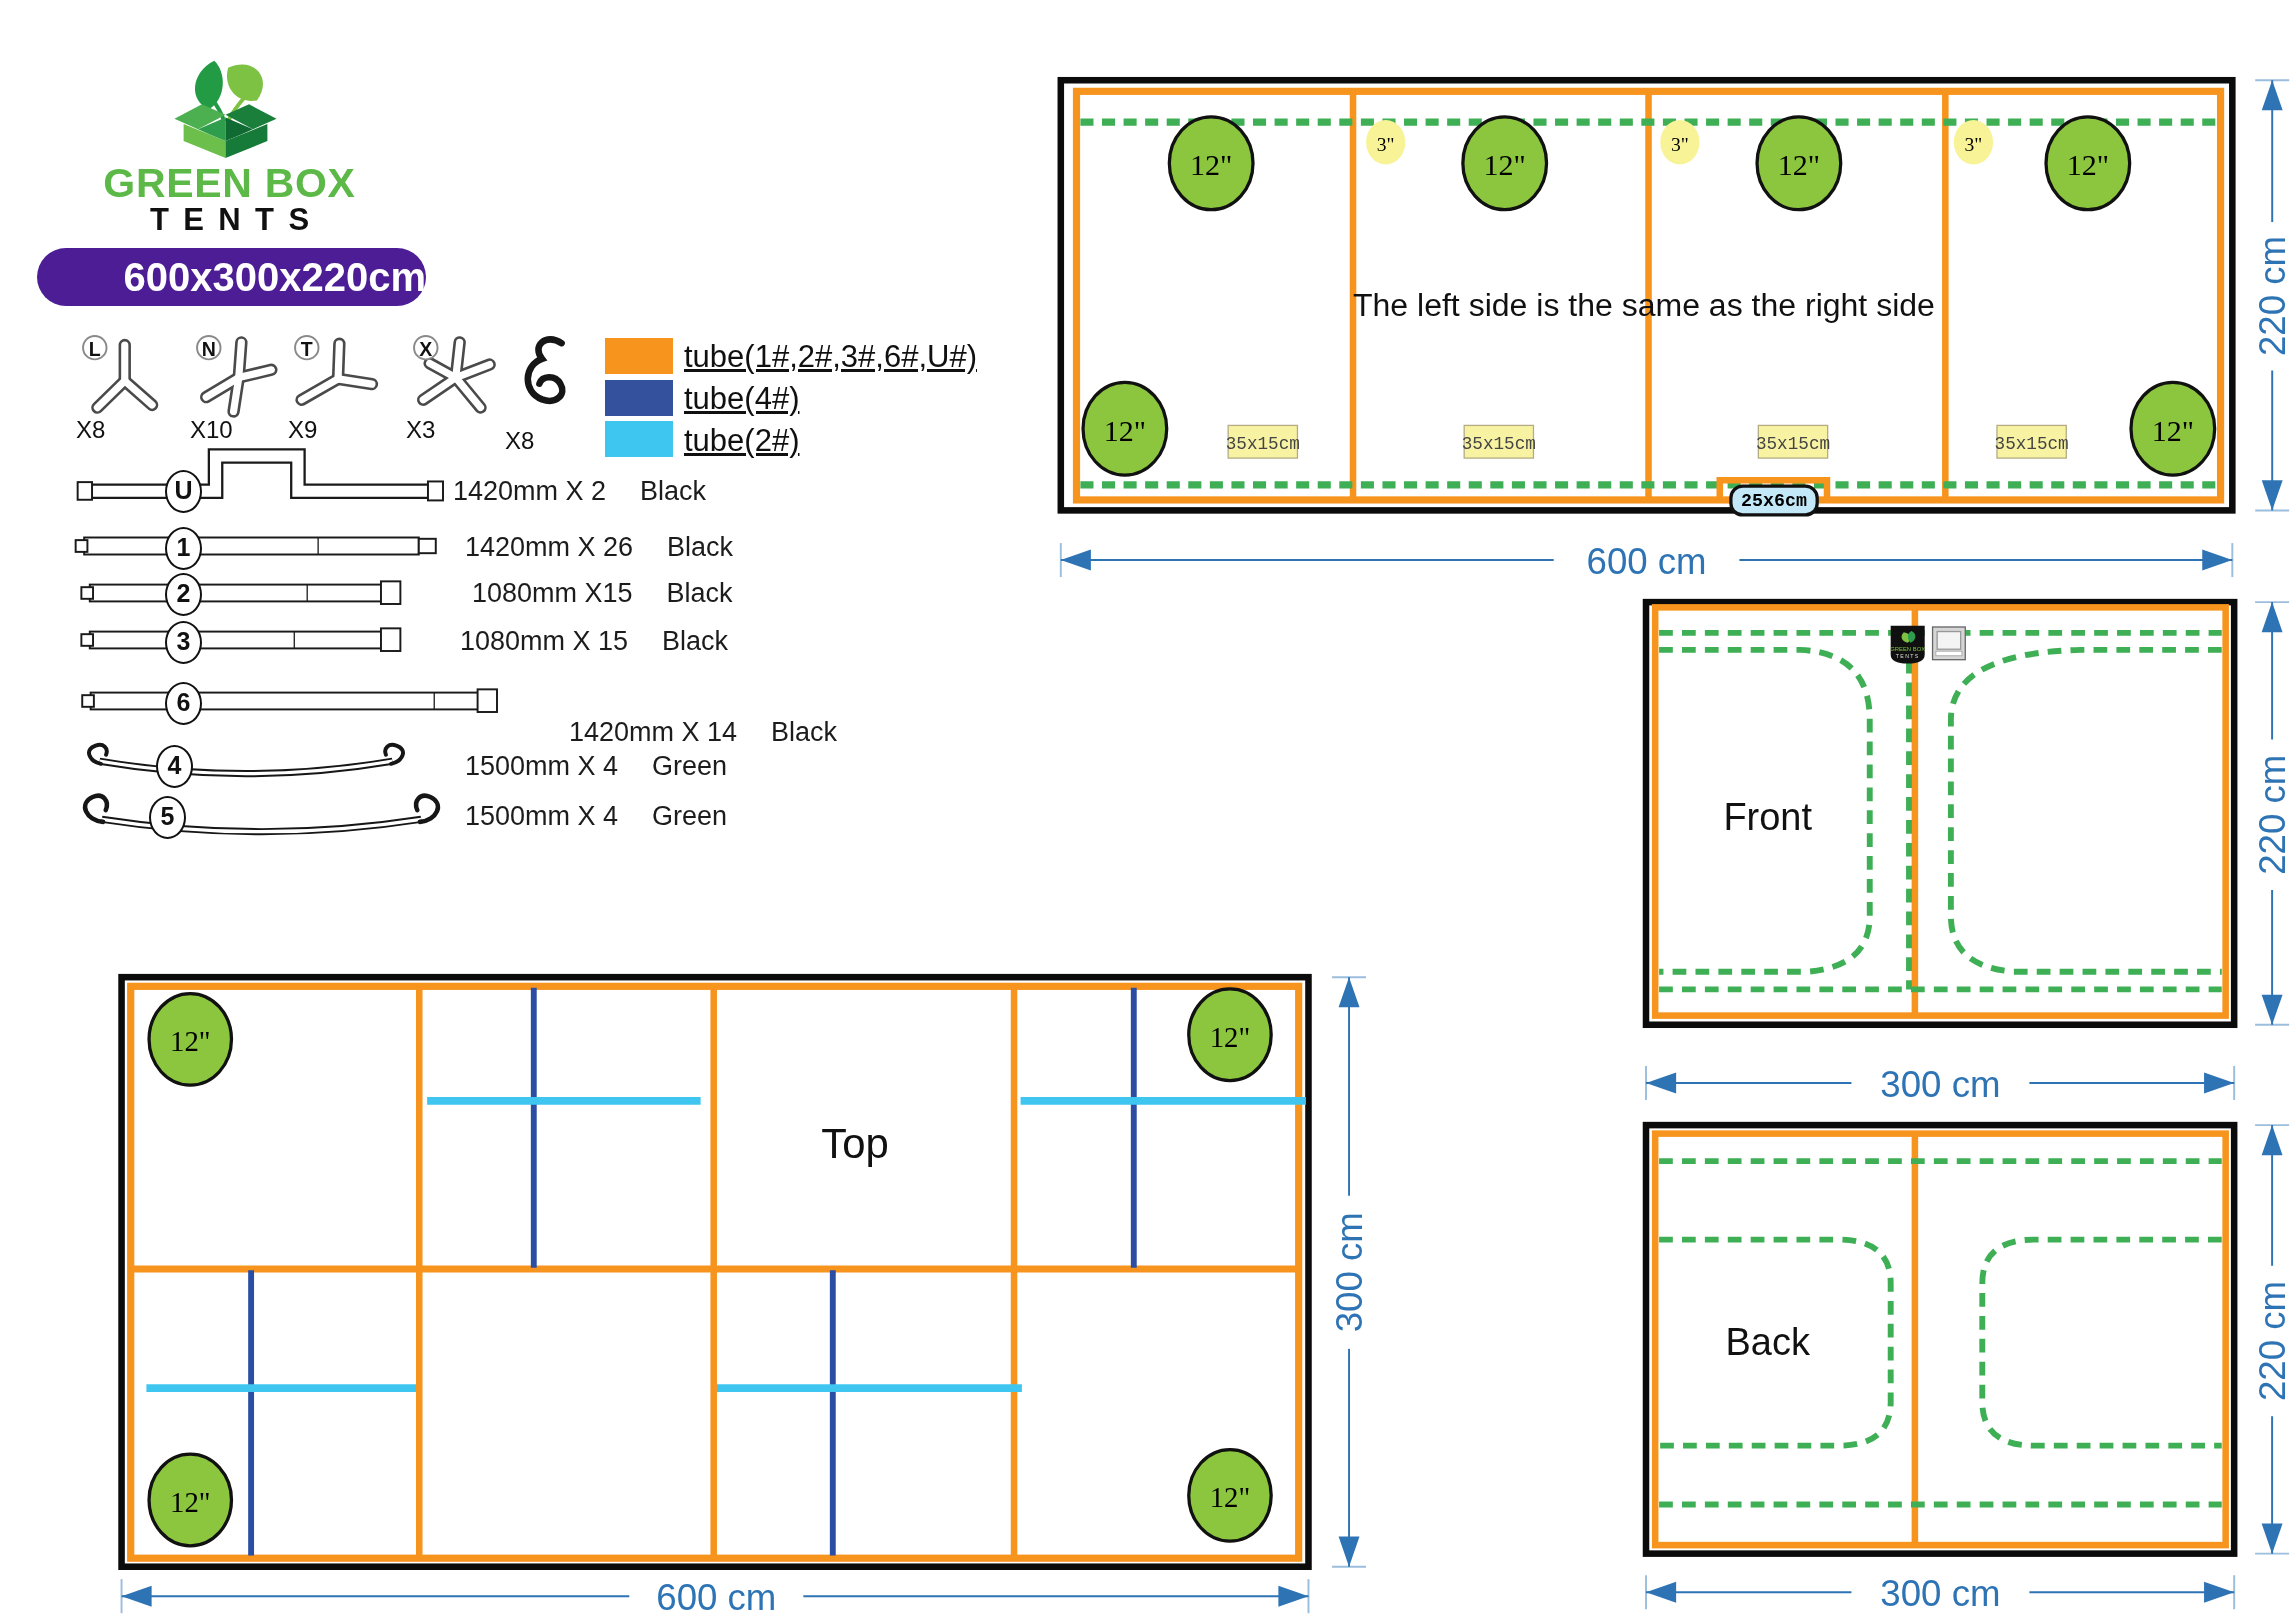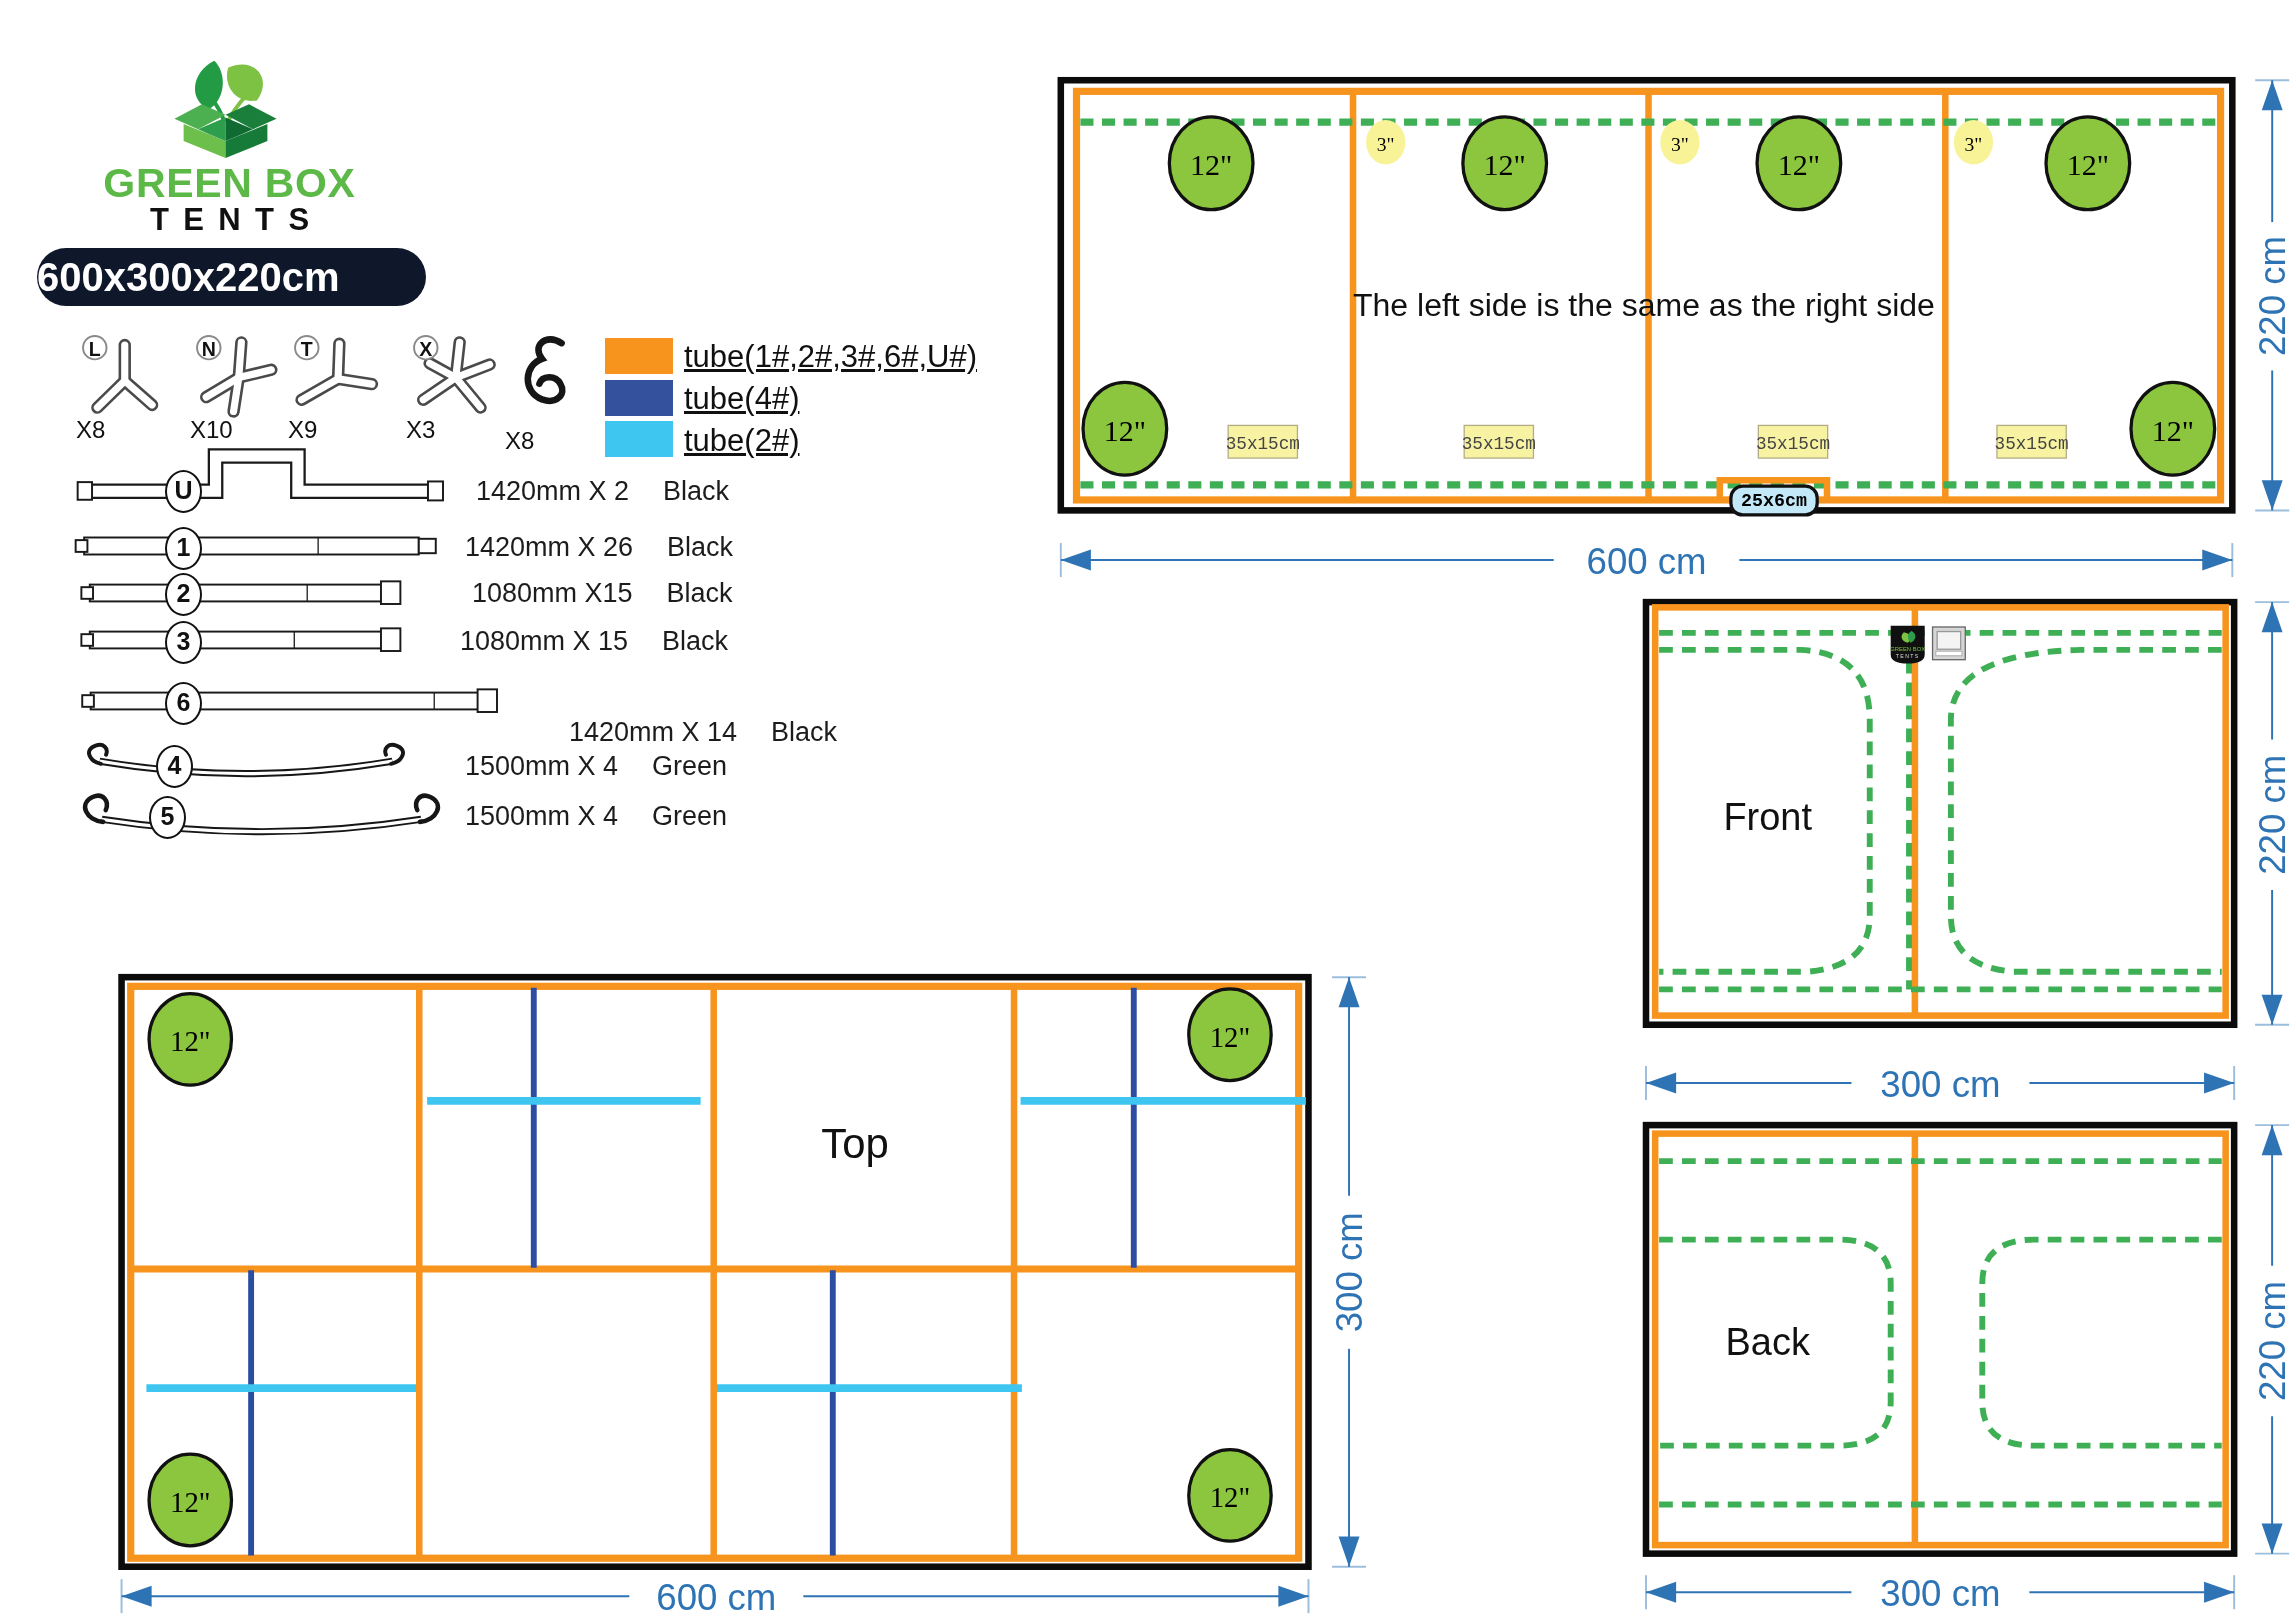--- a/index.html
+++ b/index.html
@@ -3,22 +3,22 @@
 <meta charset="utf-8">
 <style>
   html,body{margin:0;padding:0;background:#fff;}
   #canvas{position:relative;width:2295px;height:1623px;background:#fff;overflow:hidden;
           font-family:"Liberation Sans",sans-serif;color:#111;}
   .abs{position:absolute;}
   .brand1{position:absolute;left:79px;top:160px;width:301px;text-align:center;
           font-size:41px;font-weight:bold;letter-spacing:0.7px;color:#5CB947;}
   .brand2{position:absolute;left:79px;top:202px;width:301px;text-align:center;
           font-size:31px;font-weight:600;letter-spacing:14.4px;color:#101010;text-indent:14.4px;}
-  .pill{position:absolute;left:37px;top:248px;width:389px;height:58px;background:#0f172a;
-        border-radius:30px;color:#fff;font-size:40px;font-weight:bold;text-align:left;line-height:58px;}
+  .pill{position:absolute;left:37px;top:248px;width:389px;height:58px;background:#4c1d95;
+        border-radius:30px;color:#fff;font-size:40px;font-weight:bold;text-align:right;line-height:58px;}
   .conn-count{position:absolute;width:92px;text-align:left;font-size:24px;color:#111;}
   .lrow-text{position:absolute;left:684px;font-size:31px;color:#101010;text-decoration:underline;}
   .sw{position:absolute;left:605px;width:68px;height:36px;}
   .badge{position:absolute;width:33px;height:39px;border:2.6px solid #111;border-radius:50%;
          background:#fff;text-align:center;line-height:37px;font-size:25px;font-weight:600;color:#111;}
   .ptext{position:absolute;font-size:27px;color:#1c1c1c;white-space:nowrap;}
   .ptext .pcolor{margin-left:34px;}
   svg{position:absolute;overflow:visible;}
   text{font-family:"Liberation Sans",sans-serif;}
   .serif{font-family:"Liberation Serif",serif;}
@@ -128,21 +128,21 @@
   <div class="lrow-text" style="top:381px">tube(4#)</div>
   <div class="lrow-text" style="top:423px">tube(2#)</div>
 
   <svg class="abs" style="left:77px;top:440px" width="366" height="79" viewBox="0 0 560 120">
     <path d="M14,78 H212 V24 H338 V78 H546" fill="none" stroke="#1a1a1a" stroke-width="24" stroke-linejoin="miter"></path>
     <path d="M14,78 H212 V24 H338 V78 H546" fill="none" stroke="#ffffff" stroke-width="17" stroke-linejoin="miter"></path>
     <rect x="1" y="64" width="22" height="27" fill="#fff" stroke="#1a1a1a" stroke-width="3"></rect>
     <rect x="537" y="63" width="23" height="29" fill="#fff" stroke="#1a1a1a" stroke-width="3"></rect>
   </svg>
   <div class="badge" style="left:165px;top:470px">U</div>
-  <div class="ptext" style="left:476px;top:476px">
+  <div class="ptext" style="left:453px;top:476px">
     <span>1420mm X 2</span><span class="pcolor">Black</span>
   </div>
 
   <svg class="abs" style="left:75px;top:523px" width="366" height="46" viewBox="0 0 560 70">
     <rect x="14" y="22" width="512" height="26" fill="#fff" stroke="#1a1a1a" stroke-width="3"></rect>
     <rect x="1" y="26" width="18" height="18" fill="#fff" stroke="#1a1a1a" stroke-width="3"></rect>
     <rect x="526" y="24" width="26" height="22" fill="#fff" stroke="#1a1a1a" stroke-width="3"></rect>
     <line x1="372" y1="22" x2="372" y2="48" stroke="#1a1a1a" stroke-width="2"></line>
   </svg>
   <div class="badge" style="left:165px;top:527px">1</div>

